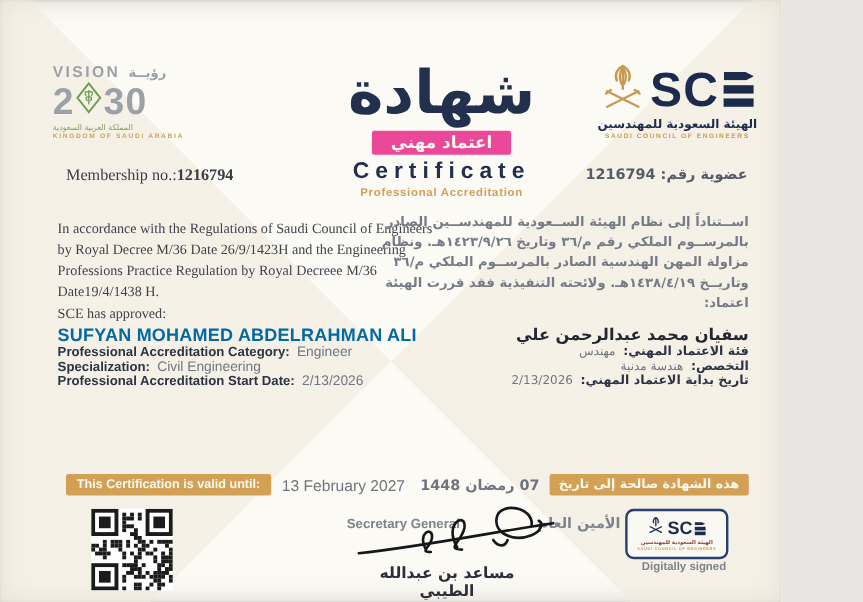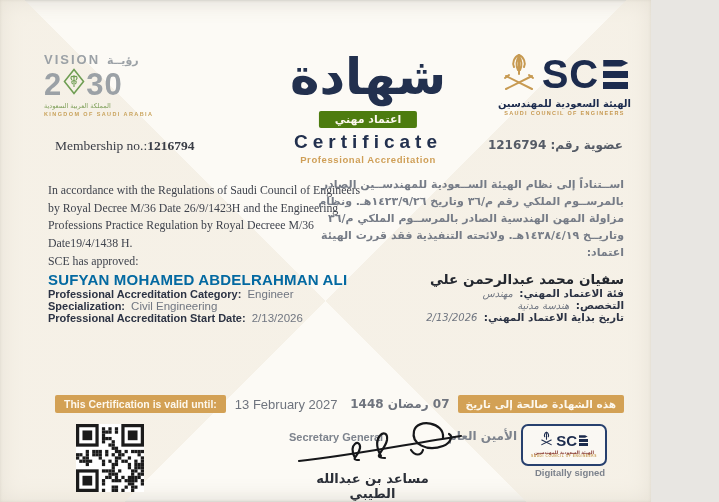--- a/index.html
+++ b/index.html
@@ -15,22 +15,22 @@
   .vision{left:44px;top:52px;width:140px;color:#9ba1a6;}
   .vision-row1{display:flex;align-items:baseline;gap:7px;font-size:13px;letter-spacing:2px;font-weight:600;}
   .vision-ar{font-family:"DejaVu Sans",sans-serif;font-size:11px;letter-spacing:0;}
   .vision-row2{display:flex;align-items:center;font-size:31px;font-weight:700;letter-spacing:1px;line-height:1;margin-top:1px;}
   .vision-emblem{margin:0 1px;}
   .vision-row3{font-family:"DejaVu Sans",sans-serif;font-size:6.5px;color:#7fa05a;margin-top:2px;letter-spacing:1px;}
   .vision-row4{font-size:5.5px;color:#c9a35c;letter-spacing:1.4px;font-weight:700;margin-top:1px;}
   
   .title-stack{left:368px;top:46px;transform:translateX(-50%);text-align:center;}
   .title-calligraphy{font-family:"DejaVu Sans",sans-serif;font-size:50px;font-weight:700;color:#22304e;line-height:1.25;}
-  .title-badge{display:inline-block;background:#4d7c0f;color:#fdf8ee;font-family:"DejaVu Sans",sans-serif;
-               font-size:11px;font-weight:700;padding:2px 16px;border-radius:2px;margin-top:0px;letter-spacing:2px;}
+  .title-badge{display:inline-block;background:#ec4899;color:#fdf8ee;font-family:"DejaVu Sans",sans-serif;
+               font-size:14px;font-weight:700;padding:2px 16px;border-radius:2px;margin-top:0px;letter-spacing:2px;}
   .title-en{font-size:19px;font-weight:700;letter-spacing:5px;color:#22304e;margin-top:3px;}
   .title-sub{font-size:9.5px;font-weight:700;color:#cf9f57;letter-spacing:0.6px;margin-top:1px;text-align:center;}
   
   .sce-logo{right:20px;top:52px;display:flex;flex-direction:column;align-items:center;}
   .sce-top{display:flex;align-items:center;gap:5px;}
   .sce-word{display:flex;align-items:center;font-size:40px;font-weight:700;color:#1c2b4d;letter-spacing:1px;line-height:1;}
   .sce-e{display:flex;flex-direction:column;gap:4px;margin-left:4px;}
   .sce-e span{display:block;width:25px;height:7px;background:#1c2b4d;}
   .sce-e span:first-child{clip-path:polygon(0 0,72% 0,100% 50%,72% 100%,0 100%);}
   .sce-ar{font-family:"DejaVu Sans",sans-serif;font-size:10px;font-weight:700;color:#1c2b4d;margin-top:2px;}
@@ -45,21 +45,21 @@
             font-size:11px;font-weight:700;line-height:1.55;color:#767c87;}
   
   .holder-en{left:48px;top:271px;}
   .holder-en .name{font-size:15px;font-weight:700;color:#0369a1;letter-spacing:.2px;}
   .field-row{font-size:11px;}
   .field-row .lbl{font-weight:700;color:#2c3344;}
   .field-row .val{color:#707681;font-size:11.5px;margin-left:3px;}
   .holder-ar{right:27px;top:271px;direction:rtl;text-align:right;font-family:"DejaVu Sans",sans-serif;}
   .holder-ar .name{font-size:13.5px;font-weight:700;color:#23272f;}
   .holder-ar .field-row{font-size:10.5px;}
-  .holder-ar .field-row .val{margin-left:0;margin-right:3px;font-size:10px;font-style:italic;}
+  .holder-ar .field-row .val{margin-left:0;margin-right:3px;font-size:10px;}
   
   .valid-en{left:55px;top:395px;display:flex;align-items:center;gap:9px;}
   .valid-ar{right:27px;top:395px;direction:rtl;display:flex;align-items:center;gap:8px;font-family:"DejaVu Sans",sans-serif;}
   .valid-badge{background:#d3a155;color:#fdf8ee;font-size:10.5px;font-weight:700;padding:3px 9px;border-radius:2px;}
   .valid-ar .valid-badge{font-size:10.5px;padding:3px 8px;}
   .valid-date{font-size:13px;color:#6f747e;}
   .valid-ar .valid-date{font-size:12px;font-weight:700;}
   
   .qr{left:76px;top:424px;width:68px;height:68px;background:#fff;}
   .secretary-en{left:289px;top:431px;font-size:11px;font-weight:700;color:#7d838d;}

